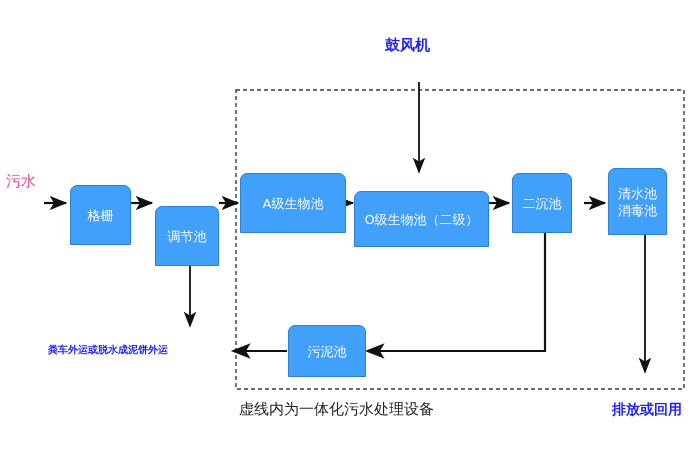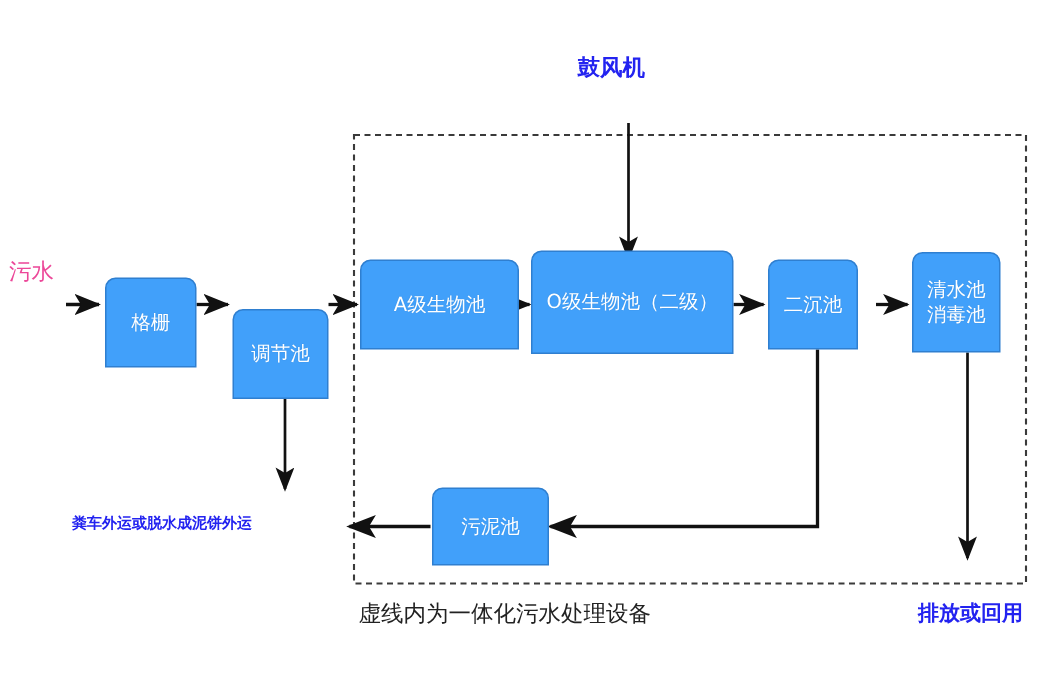--- a/index.html
+++ b/index.html
@@ -135,21 +135,21 @@
   <div class="tlabel blue" style="left:612px; top:400px; font-size:14px;">排放或回用</div>
 
   <div class="caption" style="left:239px; top:400px;">虚线内为一体化污水处理设备</div>
 
   <div class="node" style="left:70px; top:173px; width:61px; height:60px;margin-top:12px;">格栅</div>
 
   <div class="node" style="left:155px; top:173px; width:64px; height:60px;margin-top:33px;">调节池</div>
 
   <div class="node" style="left:240px; top:173px; width:106px; height:60px;">A级生物池</div>
 
-  <div class="node" style="left:354px; top:167px; width:135px; height:69px;">O级生物池（二级）</div>
+  <div class="node" style="left:354px; top:191px; width:135px; height:56px;">O级生物池（二级）</div>
 
   <div class="node" style="left:512px; top:173px; width:60px; height:60px;">二沉池</div>
 
   <div class="node" style="left:608px; top:168px; width:59px; height:67px;">清水池
 消毒池</div>
 
   <div class="node sludge" style="left:288px; top:325px; width:78px; height:52px;">污泥池</div>
 
 </div>
 

